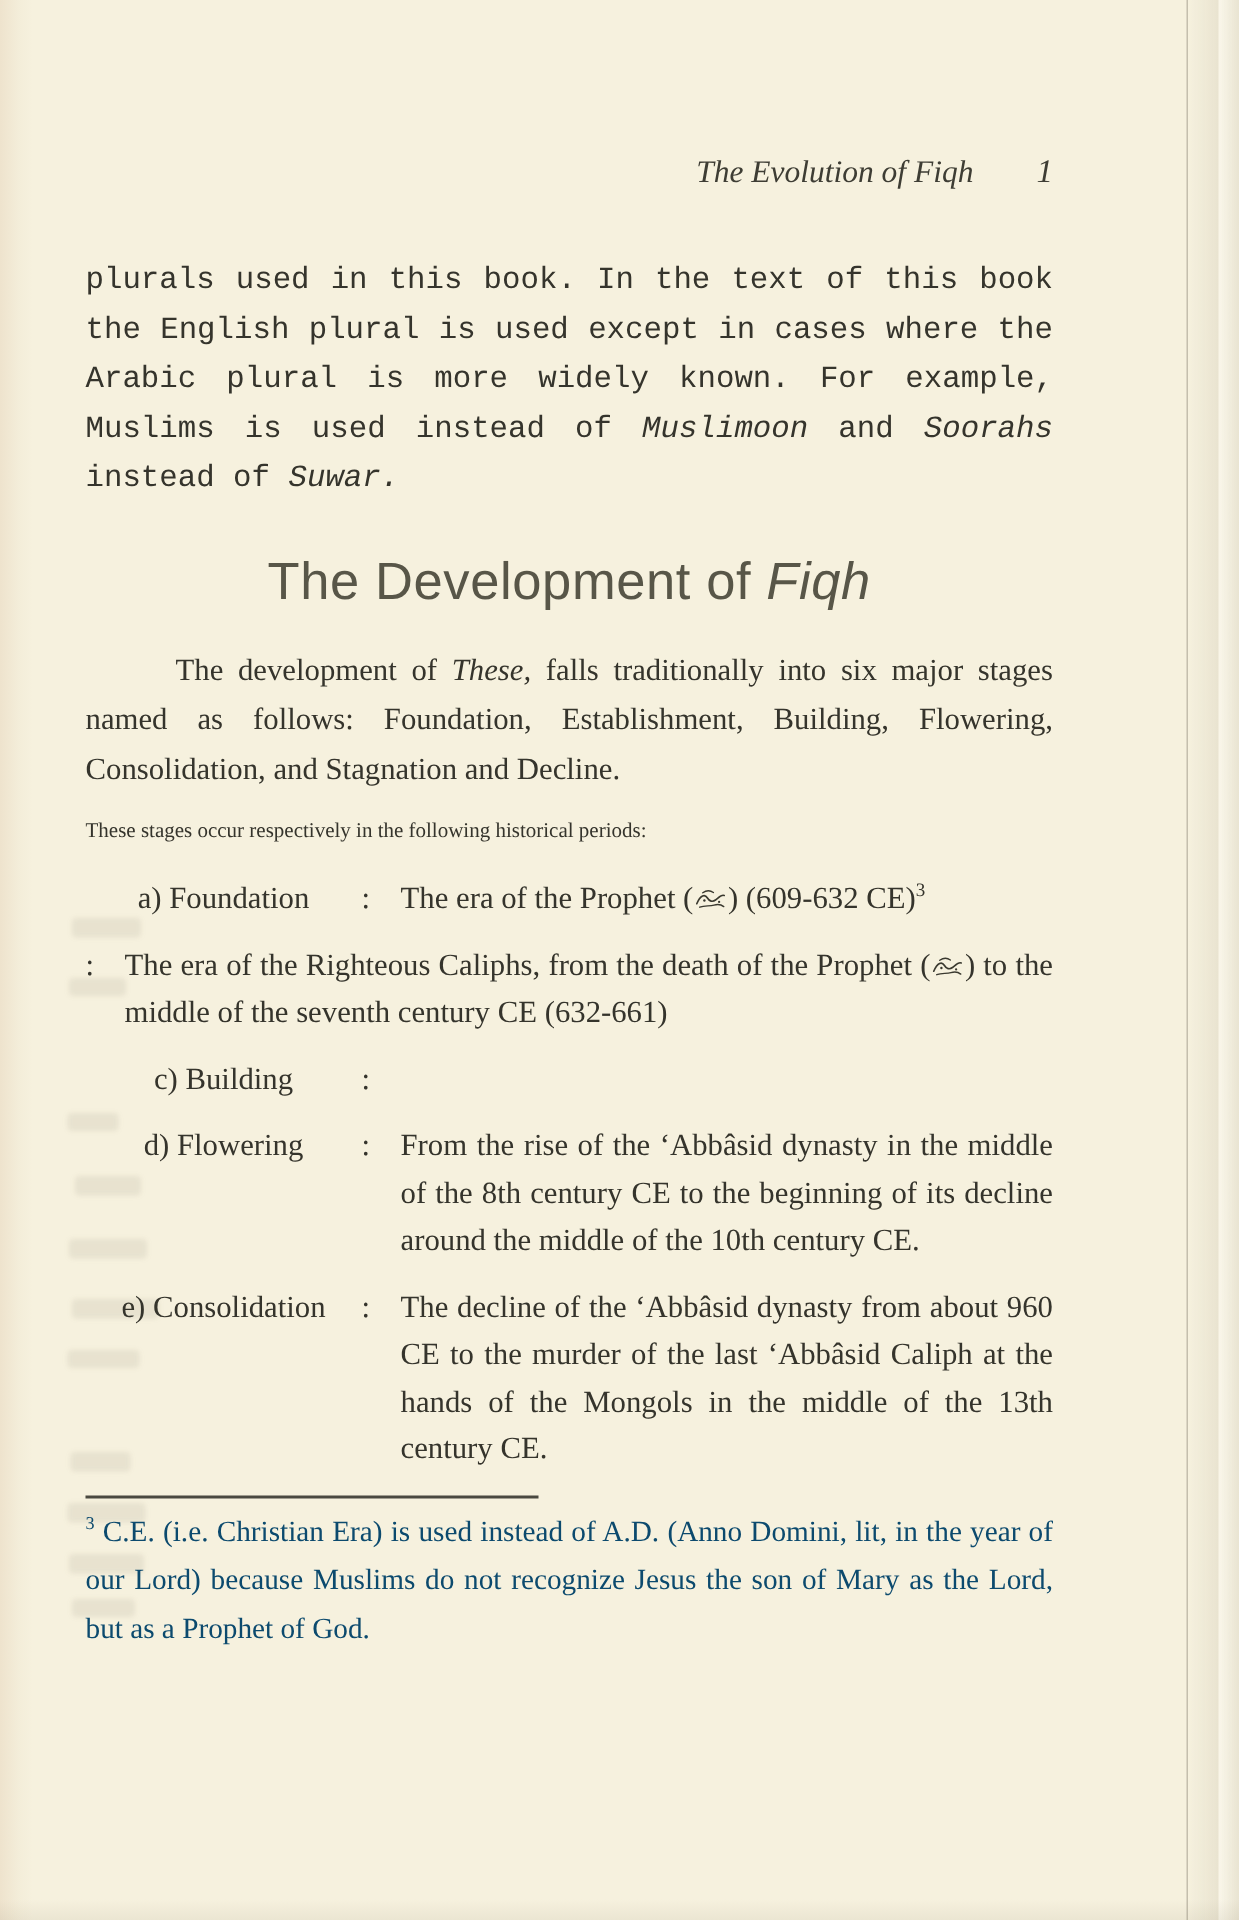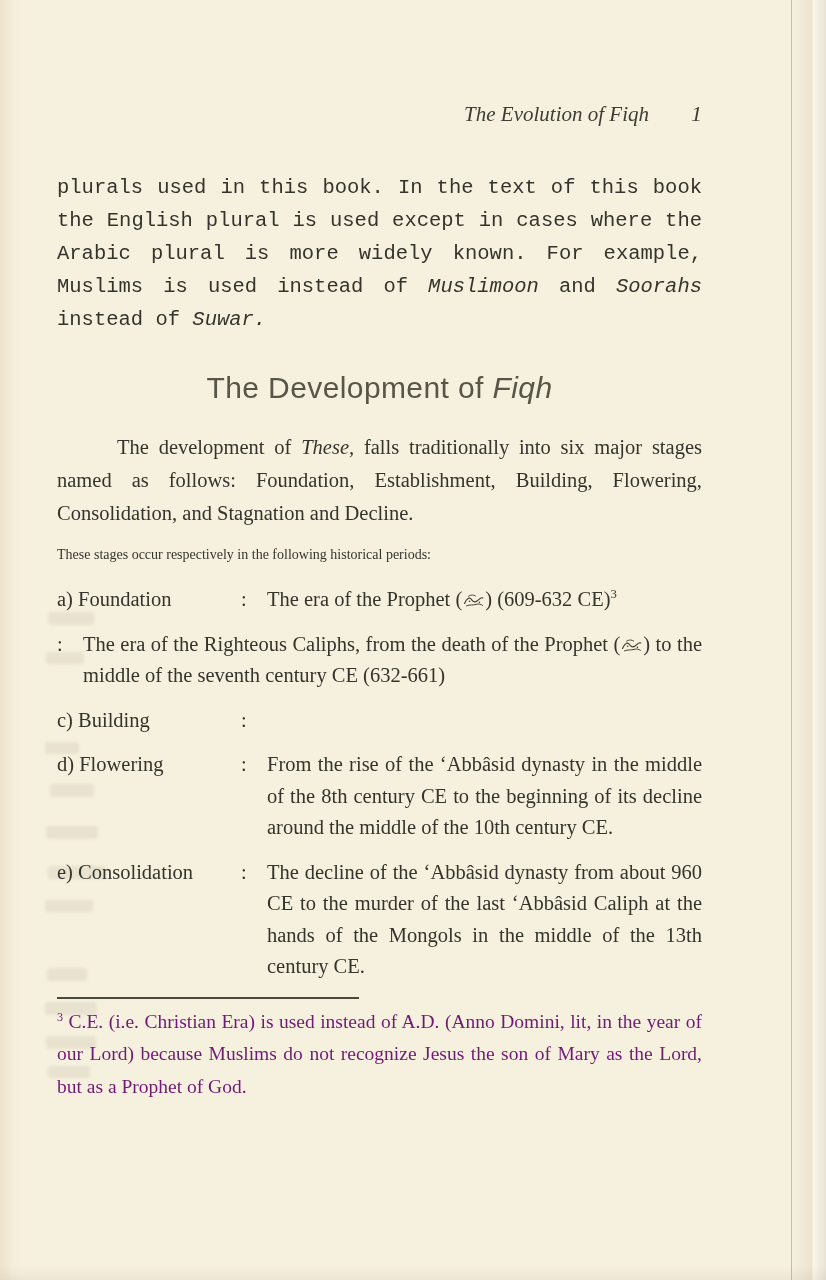--- a/index.html
+++ b/index.html
@@ -49,21 +49,21 @@
     font-size: 20.5px;
     line-height: 33px;
     text-align: justify;
     font-family: Liberation Mono, monospace;
   }
   .section-title {
     margin: 30px 0 0 0;
     text-align: center;
     font-family: "Liberation Sans", sans-serif;
     font-weight: normal;
-    font-size: 30px;
+    font-size: 35px;
     line-height: 44px;
     letter-spacing: 0.4px;
     color: #585648;
   }
   .dev-para {
     margin: 21px 0 0 0;
     font-size: 20.5px;
     line-height: 33px;
     text-align: justify;
     text-indent: 60px;
@@ -73,35 +73,35 @@
     font-size: 14px;
     line-height: 33px;
   }
   .stages-list { margin-top: 0; }
   .stage-row {
     display: flex;
     margin-top: 13px;
     font-size: 20.5px;
     line-height: 31.5px;
   }
-  .stage-label { flex: none; width: 184px; }
+  .stage-label { flex: none; width: 184px; text-align: center; }
   .stage-colon { flex: none; width: 26px; }
   .stage-desc  { flex: 1; text-align: justify; }
   .footnote-rule {
     margin-top: 14px;
     width: 302px;
     height: 0;
     border-top: 2.5px solid #4a4940;
   }
   .footnote {
     margin: 7px 0 0 0;
     font-size: 19.5px;
     line-height: 32.5px;
     text-align: justify;
-    color: #701a75;
+    color: #0c4a6e;
   }
   sup {
     font-size: 0.62em;
     vertical-align: super;
     line-height: 0;
   }
   .it { font-style: italic; }
   .honorific {
     display: inline-block;
     vertical-align: -2px;

